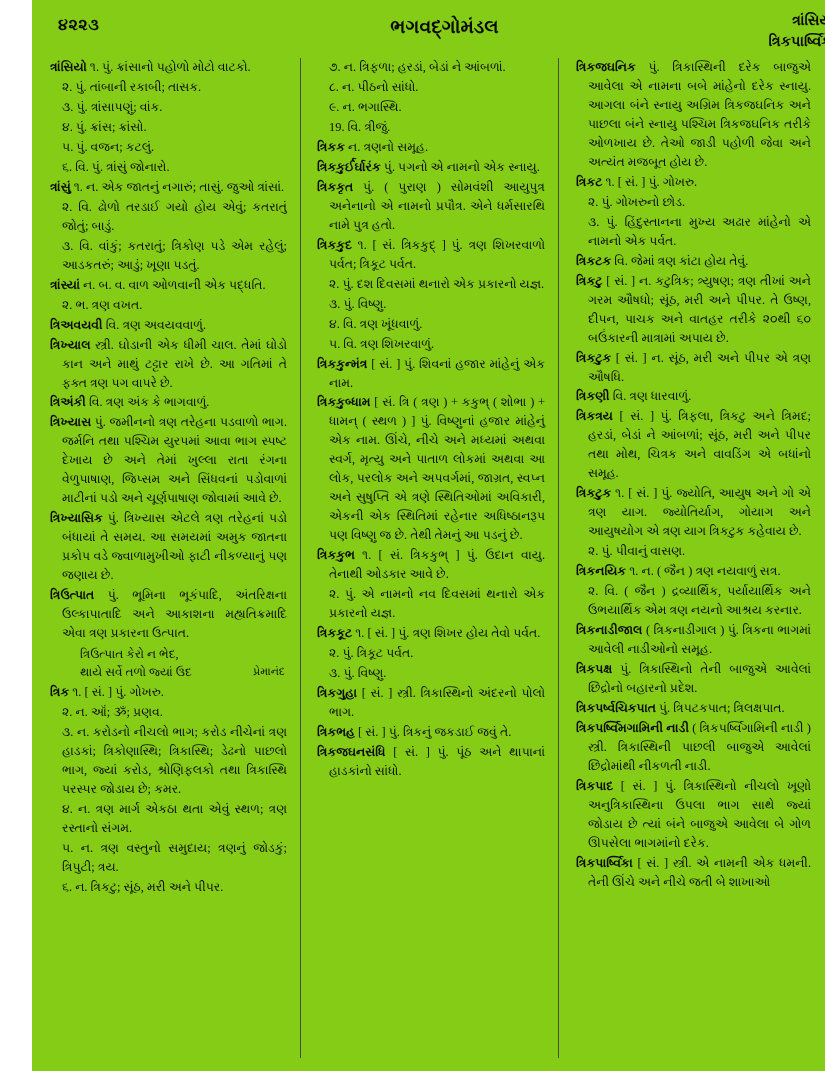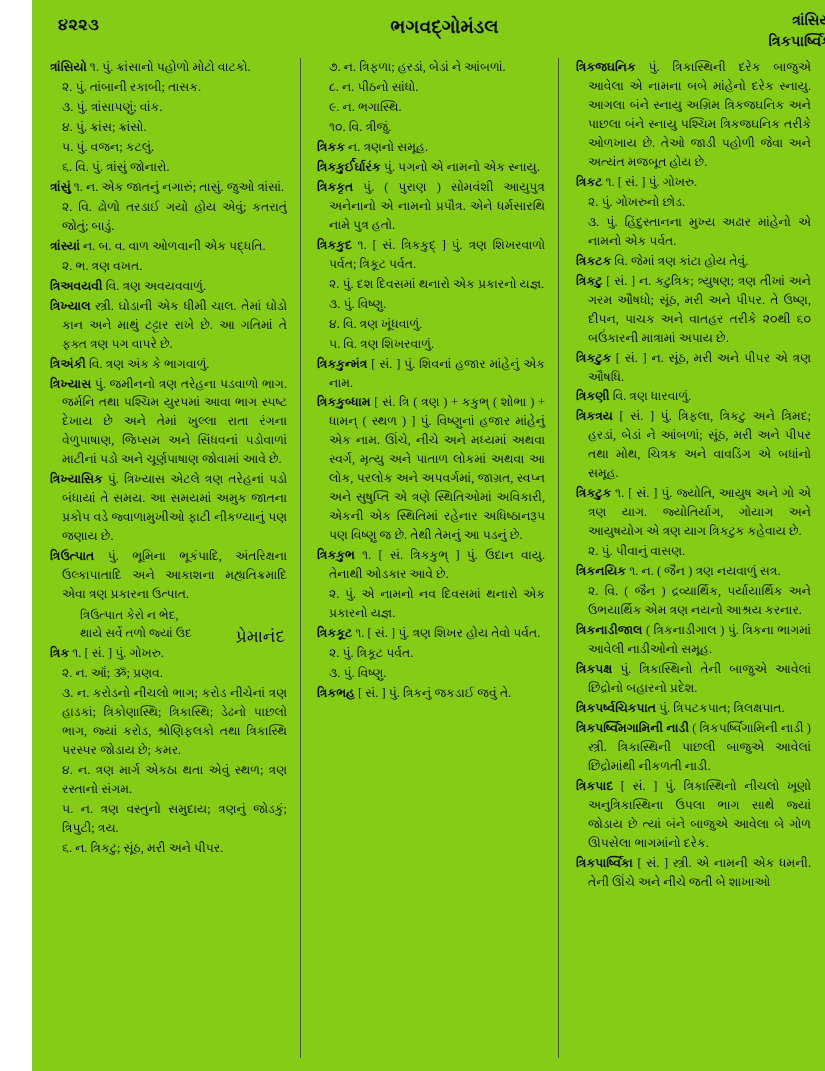--- a/index.html
+++ b/index.html
@@ -109,21 +109,21 @@
   .quote {
     margin: 2px 0 2px 0;
     padding-left: 30px;
     font-size: 12.1px;
     line-height: 1.5;
     position: relative;
   }
   .quote .ln { display: block; }
   .quote .attrib {
     float: right;
-    font-size: 17px;
+    font-size: 11px;
     margin-right: 2px;
   }
 </style>
 </head>
 <body>
 
 <div id="page">
 
   <div class="header">
     <div class="hdr-page-no">૪૨૨૩</div>
@@ -137,20 +137,21 @@
   <div class="columns">
     <div class="col c1">
         <div class="entry head"><span class="hw">ત્રાંસિયો</span><span> ૧. પું. ક્રાંસાનો પહોળો મોટો વાટકો.</span></div>
         <div class="entry sense"><span>૨. પું. તાંબાની રકાબી; તાસક.</span></div>
         <div class="entry sense"><span>૩. પું. ત્રાંસાપણું; વાંક.</span></div>
         <div class="entry sense"><span>૪. પું. ક્રાંસ; ક્રાંસો.</span></div>
         <div class="entry sense"><span>૫. પું. વજન; કટલું.</span></div>
         <div class="entry sense"><span>૬. વિ. પું. ત્રાંસું જોનારો.</span></div>
         <div class="entry head"><span class="hw">ત્રાંસું</span><span> ૧. ન. એક જાતનું નગારું; તાસું. જુઓ ત્રાંસાં.</span></div>
         <div class="entry sense"><span>૨. વિ. ઢોળો તરડાઈ ગયો હોય એવું; કતરાતું જોતું; બાડું.</span></div>
+        <div class="entry sense"><span>૩. વિ. વાંકું; કતરાતું; ત્રિકોણ પડે એમ રહેલું; આડકતરું; આડું; ખૂણા પડતું.</span></div>
         <div class="entry head"><span class="hw">ત્રાંસ્યાં</span><span> ન. બ. વ. વાળ ઓળવાની એક પદ્ધતિ.</span></div>
         <div class="entry sense"><span>૨. ભ. ત્રણ વખત.</span></div>
         <div class="entry head"><span class="hw">ત્રિઅવયવી</span><span> વિ. ત્રણ અવયવવાળું.</span></div>
         <div class="entry head"><span class="hw">ત્રિખ્યાલ</span><span> સ્ત્રી. ઘોડાની એક ધીમી ચાલ. તેમાં ઘોડો કાન અને માથું ટટ્ટાર રાખે છે. આ ગતિમાં તે ફક્ત ત્રણ પગ વાપરે છે.</span></div>
         <div class="entry head"><span class="hw">ત્રિઅંકી</span><span> વિ. ત્રણ અંક કે ભાગવાળું.</span></div>
         <div class="entry head"><span class="hw">ત્રિખ્યાસ</span><span> પું. જમીનનો ત્રણ તરેહના પડવાળો ભાગ. જર્મનિ તથા પશ્ચિમ યુરપમાં આવા ભાગ સ્પષ્ટ દેખાય છે અને તેમાં ખુલ્લા રાતા રંગના વેળુપાષાણ, જિપ્સમ અને સિંધવનાં પડોવાળાં માટીનાં પડો અને ચૂર્ણપાષાણ જોવામાં આવે છે.</span></div>
         <div class="entry head"><span class="hw">ત્રિખ્યાસિક</span><span> પું. ત્રિખ્યાસ એટલે ત્રણ તરેહનાં પડો બંધાયાં તે સમય. આ સમયમાં અમુક જાતના પ્રકોપ વડે જ્વાળામુખીઓ ફાટી નીકળ્યાનું પણ જણાય છે.</span></div>
         <div class="entry head"><span class="hw">ત્રિઉત્પાત</span><span> પું. ભૂમિના ભૂકંપાદિ, અંતરિક્ષના ઉલ્કાપાતાદિ અને આકાશના મહ્યતિક્રમાદિ એવા ત્રણ પ્રકારના ઉત્પાત.</span></div>
         <div class="quote">
           <span class="ln">ત્રિઉત્પાત કેરો ન ભેદ,</span>
@@ -161,37 +162,39 @@
         <div class="entry sense"><span>૩. ન. કરોડનો નીચલો ભાગ; કરોડ નીચેનાં ત્રણ હાડકાં; ત્રિકોણાસ્થિ; ત્રિકાસ્થિ; ડેઢનો પાછલો ભાગ, જ્યાં કરોડ, શ્રોણિફલકો તથા ત્રિકાસ્થિ પરસ્પર જોડાય છે; કમર.</span></div>
         <div class="entry sense"><span>૪. ન. ત્રણ માર્ગ એકઠા થતા એવું સ્થળ; ત્રણ રસ્તાનો સંગમ.</span></div>
         <div class="entry sense"><span>૫. ન. ત્રણ વસ્તુનો સમુદાય; ત્રણનું જોડકું; ત્રિપુટી; ત્રય.</span></div>
         <div class="entry sense"><span>૬. ન. ત્રિકટુ; સૂંઠ, મરી અને પીપર.</span></div>
       </div>
     <div class="rule"></div>
     <div class="col c2">
         <div class="entry sense"><span>૭. ન. ત્રિફળા; હરડાં, બેડાં ને આંબળાં.</span></div>
         <div class="entry sense"><span>૮. ન. પીઠનો સાંધો.</span></div>
         <div class="entry sense"><span>૯. ન. ભગાસ્થિ.</span></div>
-        <div class="entry sense"><span>૧૦. વિ. ત્રીજું.</span></div>
+        <div class="entry sense"><span>19. વિ. ત્રીજું.</span></div>
         <div class="entry head"><span class="hw">ત્રિકક</span><span> ન. ત્રણનો સમૂહ.</span></div>
         <div class="entry head"><span class="hw">ત્રિકકુર્ઈર્ઘારંક</span><span> પું. પગનો એ નામનો એક સ્નાયુ.</span></div>
         <div class="entry head"><span class="hw">ત્રિકકૃત</span><span> પું. ( પુરાણ ) સોમવંશી આયુપુત્ર અનેનાનો એ નામનો પ્રપૌત્ર. એને ધર્મસારથિ નામે પુત્ર હતો.</span></div>
         <div class="entry head"><span class="hw">ત્રિકકુદ</span><span> ૧. [ સં. ત્રિકકુદ્ ] પું. ત્રણ શિખરવાળો પર્વત; ત્રિકૂટ પર્વત.</span></div>
         <div class="entry sense"><span>૨. પું. દશ દિવસમાં થનારો એક પ્રકારનો યજ્ઞ.</span></div>
         <div class="entry sense"><span>૩. પું. વિષ્ણુ.</span></div>
         <div class="entry sense"><span>૪. વિ. ત્રણ ખૂંધવાળું.</span></div>
         <div class="entry sense"><span>૫. વિ. ત્રણ શિખરવાળું.</span></div>
         <div class="entry head"><span class="hw">ત્રિકકુન્મંત્ર</span><span> [ સં. ] પું. શિવનાં હજાર માંહેનું એક નામ.</span></div>
         <div class="entry head"><span class="hw">ત્રિકકુબ્ધામ</span><span> [ સં. ત્રિ ( ત્રણ ) + કકુભ્ ( શોભા ) + ધામન્ ( સ્થળ ) ] પું. વિષ્ણુનાં હજાર માંહેનું એક નામ. ઊંચે, નીચે અને મધ્યમાં અથવા સ્વર્ગ, મૃત્યુ અને પાતાળ લોકમાં અથવા આ લોક, પરલોક અને અપવર્ગમાં, જાગ્રત, સ્વપ્ન અને સુષુપ્તિ એ ત્રણે સ્થિતિઓમાં અવિકારી, એકની એક સ્થિતિમાં રહેનાર અધિષ્ઠાનરૂપ પણ વિષ્ણુ જ છે. તેથી તેમનું આ પડનું છે.</span></div>
         <div class="entry head"><span class="hw">ત્રિકકુભ</span><span> ૧. [ સં. ત્રિકકુભ્ ] પું. ઉદાન વાયુ. તેનાથી ઓડકાર આવે છે.</span></div>
         <div class="entry sense"><span>૨. પું. એ નામનો નવ દિવસમાં થનારો એક પ્રકારનો યજ્ઞ.</span></div>
         <div class="entry head"><span class="hw">ત્રિકકૂટ</span><span> ૧. [ સં. ] પું. ત્રણ શિખર હોય તેવો પર્વત.</span></div>
         <div class="entry sense"><span>૨. પું. ત્રિકૂટ પર્વત.</span></div>
         <div class="entry sense"><span>૩. પું. વિષ્ણુ.</span></div>
+        <div class="entry head"><span class="hw">ત્રિકગુહા</span><span> [ સં. ] સ્ત્રી. ત્રિકાસ્થિનો અંદરનો પોલો ભાગ.</span></div>
         <div class="entry head"><span class="hw">ત્રિકભહ</span><span> [ સં. ] પું. ત્રિકનું જકડાઈ જવું તે.</span></div>
+        <div class="entry head"><span class="hw">ત્રિકજઘનસંધિ</span><span> [ સં. ] પું. પૂંઠ અને થાપાનાં હાડકાંનો સાંધો.</span></div>
       </div>
     <div class="rule"></div>
     <div class="col c3">
         <div class="entry head"><span class="hw">ત્રિકજઘનિક</span><span> પું. ત્રિકાસ્થિની દરેક બાજુએ આવેલા એ નામના બબે માંહેનો દરેક સ્નાયુ. આગલા બંને સ્નાયુ અગ્રિમ ત્રિકજઘનિક અને પાછલા બંને સ્નાયુ પશ્ચિમ ત્રિકજઘનિક તરીકે ઓળખાય છે. તેઓ જાડી પહોળી જેવા અને અત્યંત મજબૂત હોય છે.</span></div>
         <div class="entry head"><span class="hw">ત્રિકટ</span><span> ૧. [ સં. ] પું. ગોખરુ.</span></div>
         <div class="entry sense"><span>૨. પું. ગોખરુનો છોડ.</span></div>
         <div class="entry sense"><span>૩. પું. હિંદુસ્તાનના મુખ્ય અઢાર માંહેનો એ નામનો એક પર્વત.</span></div>
         <div class="entry head"><span class="hw">ત્રિકટક</span><span> વિ. જેમાં ત્રણ કાંટા હોય તેવું.</span></div>
         <div class="entry head"><span class="hw">ત્રિકટુ</span><span> [ સં. ] ન. કટુત્રિક; ત્ર્યુષણ; ત્રણ તીખાં અને ગરમ ઔષધો; સૂંઠ, મરી અને પીપર. તે ઉષ્ણ, દીપન, પાચક અને વાતહર તરીકે ૨૦થી ૬૦ બઉંકારની માત્રામાં અપાય છે.</span></div>
         <div class="entry head"><span class="hw">ત્રિકટુક</span><span> [ સં. ] ન. સૂંઠ, મરી અને પીપર એ ત્રણ ઔષધિ.</span></div>

